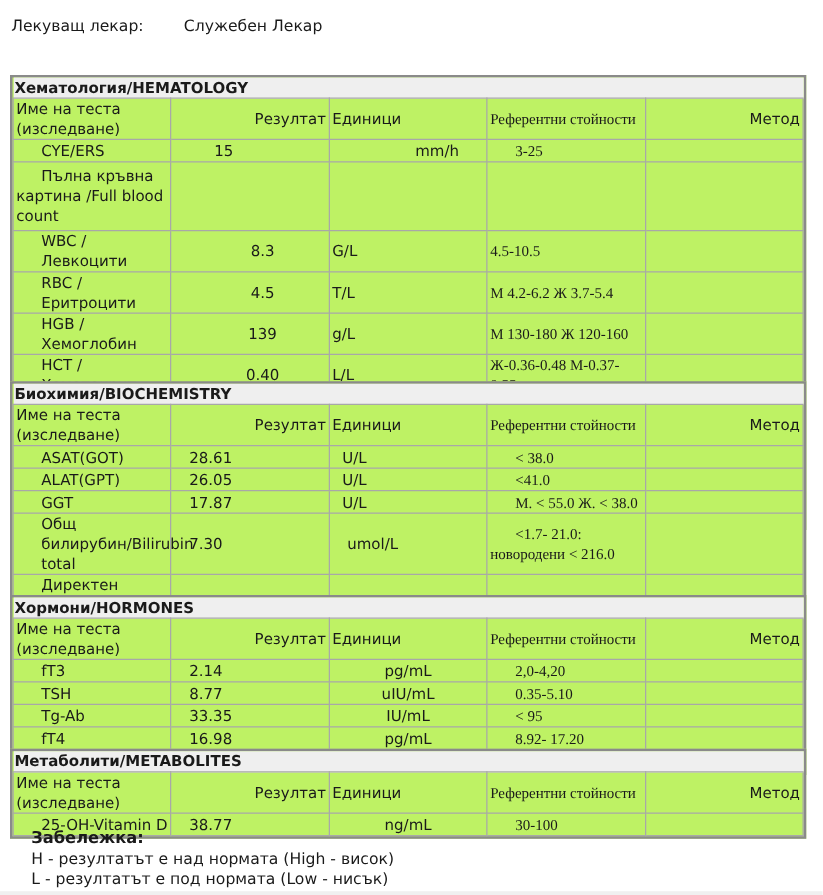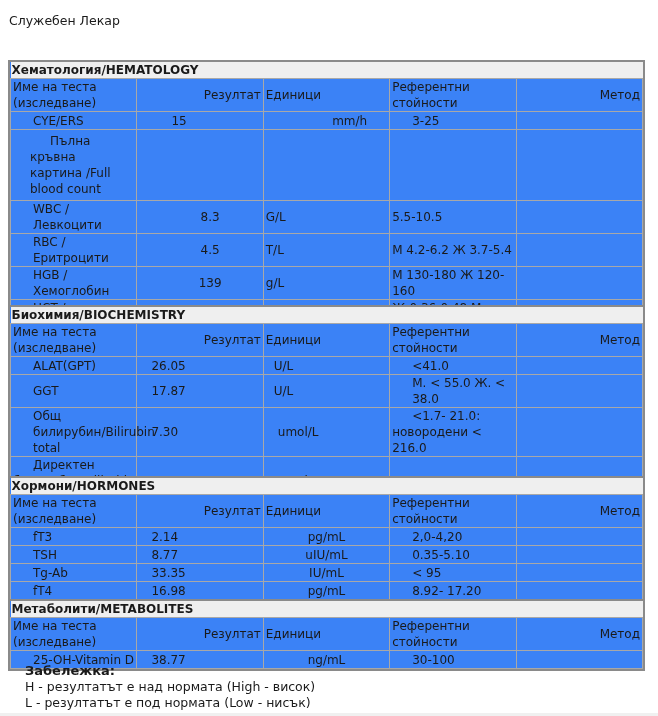--- a/index.html
+++ b/index.html
@@ -6,51 +6,52 @@
   body {
     width: 658px; height: 716px; overflow: hidden; position: relative;
     font-family: "DejaVu Sans", sans-serif; font-size: 12px; color: #1a1a1a;
   }
   .header { position: absolute; left: 9px; top: 13px; line-height: 16px; font-size: 12.5px; }
   .header .row { display: flex; }
   .header .lbl { width: 138px; }
   .section {
     position: absolute; left: 8px; width: 637px;
     border: 2px solid #8a8a8a; border-top-width: 2px; box-sizing: border-box;
-    background: #3b82f6;
+    background: #bef264;
   }
   table { border-collapse: collapse; width: 100%; table-layout: fixed; }
   td { border: 1px solid #a8a8a8; padding: 0 2px; line-height: 16px; vertical-align: middle; font-size: 12px; }
   tr.title td { background: #efefef; font-weight: bold; height: 16px; border-top: none; border-left: none; border-right: none; padding-left: 1px; }
   tr.colhead td { height: 16px; }
   tr.data td { height: 17px; }
   td.c-name { width: 203px; }
   td.c-res { width: 90px; }
   td.c-unit { width: 85px; }
-  td.c-ref { width: 179px; }
+  td.c-ref { width: 179px; font-family: Liberation Serif, serif; }
   td.c-method { }
   .colhead .c-res { text-align: right; }
   .colhead .c-method { text-align: right; margin-top: 36px; }
   .ind { padding-left: 22px; margin-left: 12px; }
   .hema .c-res.v { text-align: center; padding-left: 22px; }
   .hema .c-unit.v { text-align: left; padding-right: 14px; margin-top: 28px; }
   .bio .c-res.v, .horm .c-res.v, .meta .c-res.v { text-align: left; padding-left: 14px; }
   .bio .c-unit.v { text-align: left; padding-left: 10px; }
   .horm .c-unit.v, .meta .c-unit.v { text-align: center; }
   .ref-pad { padding-left: 22px; }
   .wrapcell { line-height: 16px; }
   .note { position: absolute; left: 25px; top: 663px; line-height: 16px; font-size: 12.5px; }
   .note .ttl { font-weight: bold; font-size: 13px; }
   .bottomline { position: absolute; left: 0; right: 0; bottom: 0; height: 3px; background: #f0f0f0; }
 </style>
 </head>
 <body>
 
 <div class="header">
   <div class="row">
+    <span class="lbl">Лекуващ лекар:</span>
     <span>Служебен Лекар</span>
   </div>
 </div>
 
 <div class="section hema" style="top:60px;">
   <table>
     <tbody>
         <tr class="title">
           <td colspan="5">Хематология/HEMATOLOGY</td>
         </tr>
@@ -62,31 +63,31 @@
       <td class="c-method">Метод</td>
     </tr>
     <tr class="data">
       <td class="c-name ind">CYE/ERS</td>
       <td class="c-res" style="padding-left:34px;">15</td>
       <td class="c-unit" style="text-align:right;padding-right:22px;">mm/h</td>
       <td class="c-ref" style="padding-left:22px;">3-25</td>
       <td class="c-method"></td>
     </tr>
     <tr class="data">
-      <td class="c-name wrapcell" style="padding:3px 19px;margin-top:24px;"><span style="padding-left:20px;">Пълна кръвна картина /Full blood count</span></td>
+      <td class="c-name wrapcell" style="padding:3px 2px;margin-top:24px;"><span style="padding-left:20px;">Пълна кръвна картина /Full blood count</span></td>
       <td class="c-res"></td>
       <td class="c-unit"></td>
       <td class="c-ref"></td>
       <td class="c-method"></td>
     </tr>
     <tr class="data">
       <td class="c-name ind">WBC /Левкоцити</td>
       <td class="c-res v">8.3</td>
       <td class="c-unit v">G/L</td>
-      <td class="c-ref">5.5-10.5</td>
+      <td class="c-ref">4.5-10.5</td>
       <td class="c-method"></td>
     </tr>
     <tr class="data">
       <td class="c-name ind">RBC / Еритроцити</td>
       <td class="c-res v">4.5</td>
       <td class="c-unit v">T/L</td>
       <td class="c-ref">M 4.2-6.2 Ж 3.7-5.4</td>
       <td class="c-method"></td>
     </tr>
     <tr class="data">
@@ -147,20 +148,27 @@
     <tbody>
         <tr class="title">
           <td colspan="5">Биохимия/BIOCHEMISTRY</td>
         </tr>
     <tr class="colhead">
       <td class="c-name">Име на теста (изследване)</td>
       <td class="c-res">Резултат</td>
       <td class="c-unit">Единици</td>
       <td class="c-ref">Референтни стойности</td>
       <td class="c-method">Метод</td>
+    </tr>
+    <tr class="data">
+      <td class="c-name ind">ASAT(GOT)</td>
+      <td class="c-res v">28.61</td>
+      <td class="c-unit v">U/L</td>
+      <td class="c-ref ref-pad">&lt; 38.0</td>
+      <td class="c-method"></td>
     </tr>
     <tr class="data">
       <td class="c-name ind">ALAT(GPT)</td>
       <td class="c-res v">26.05</td>
       <td class="c-unit v">U/L</td>
       <td class="c-ref ref-pad">&lt;41.0</td>
       <td class="c-method"></td>
     </tr>
     <tr class="data">
       <td class="c-name ind">GGT</td>

